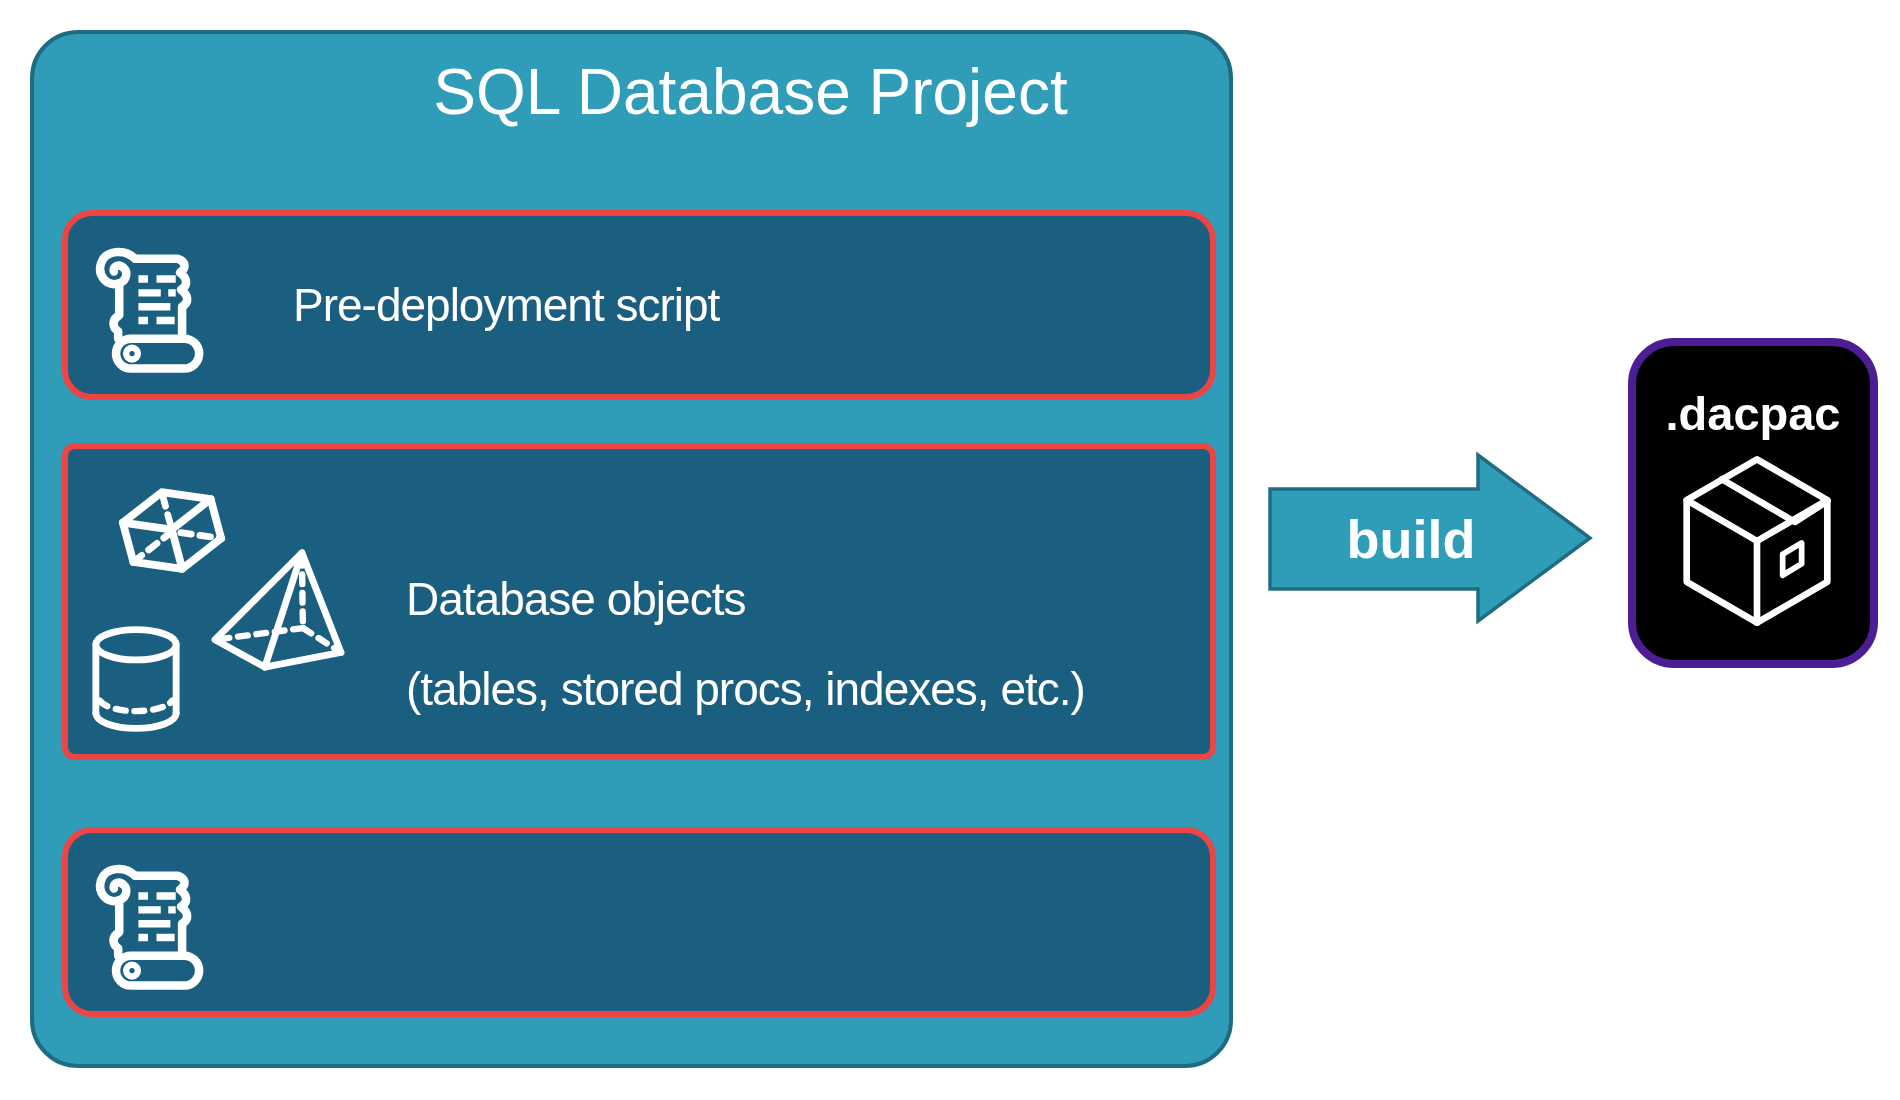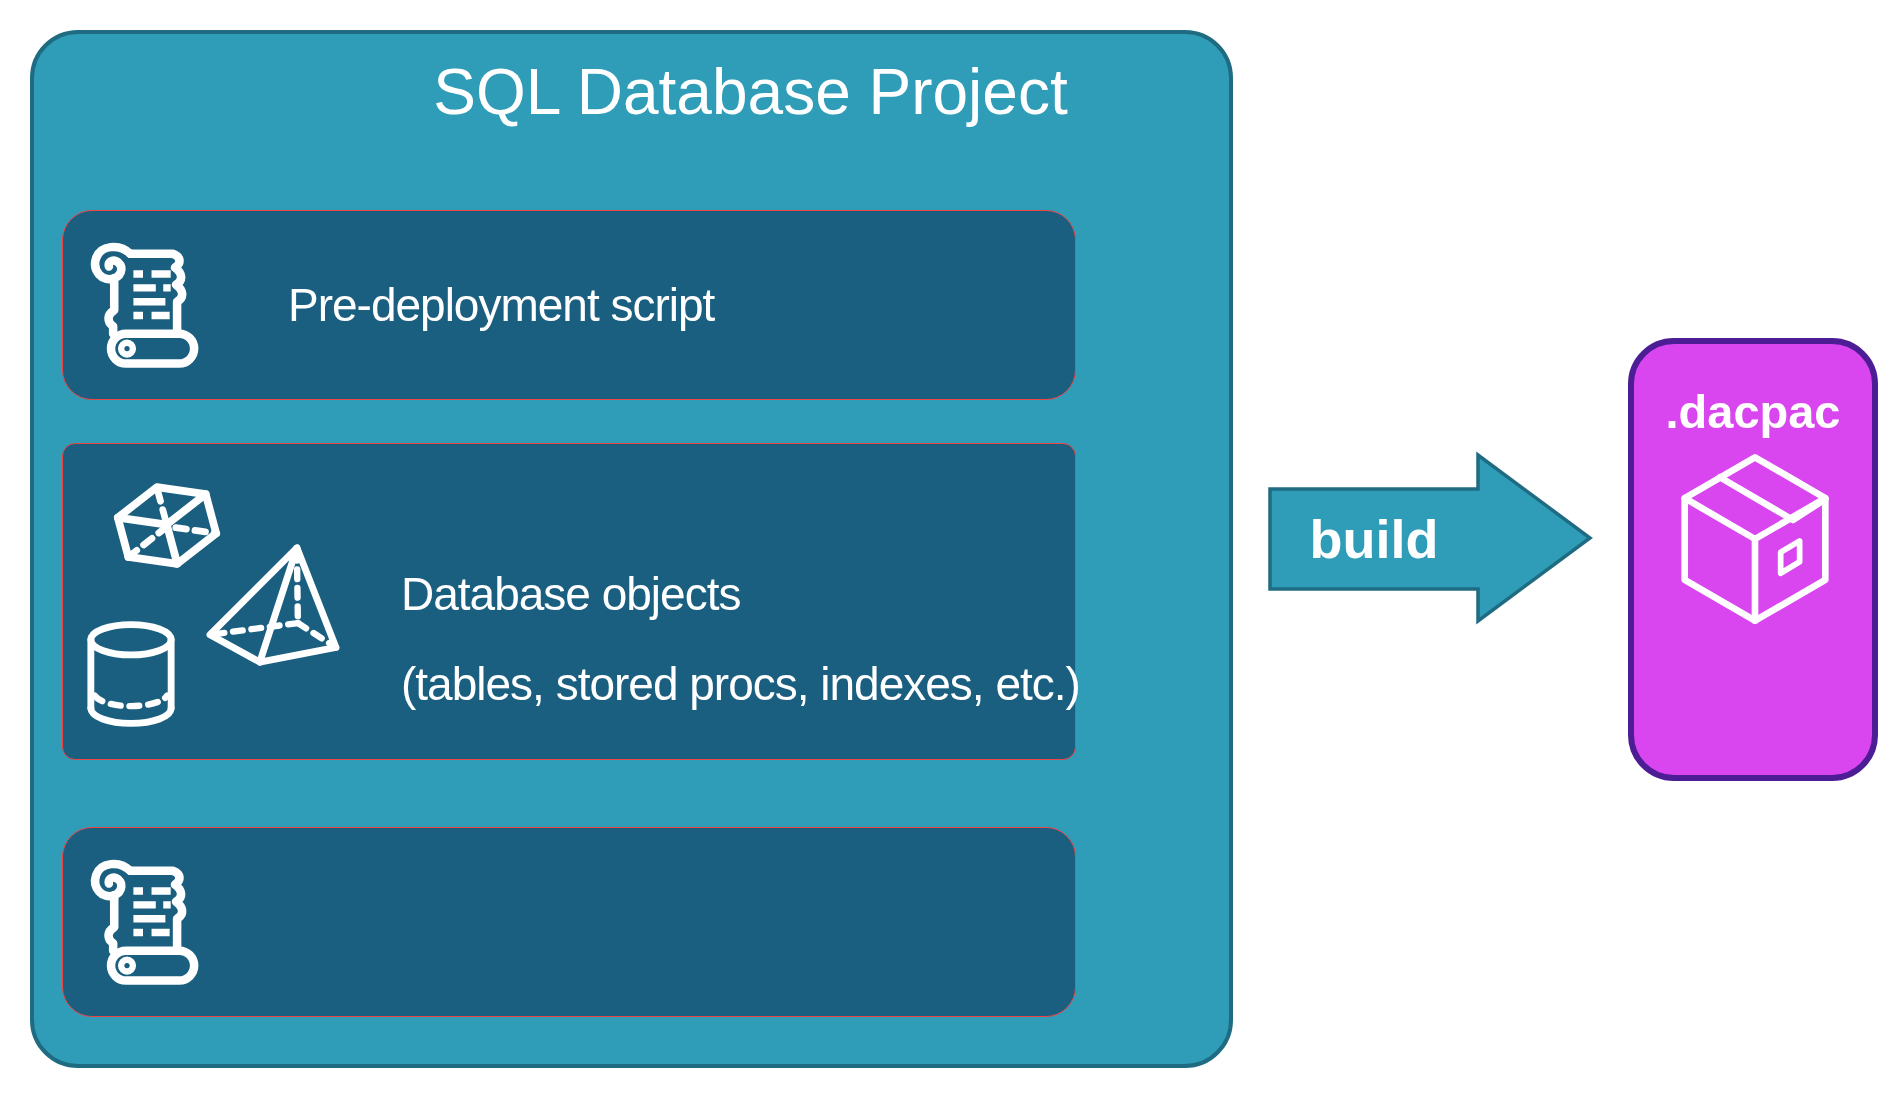--- a/index.html
+++ b/index.html
@@ -9,47 +9,47 @@
   }
   .outer-box{
     position:absolute;left:30px;top:30px;width:1203px;height:1038px;
     background:#2F9CB8;border:4px solid #1F6C82;border-radius:48px;box-sizing:border-box;
   }
   .project-title{
     position:absolute;left:30px;top:56px;width:1441px;text-align:center;
     font-size:64px;line-height:72px;font-weight:400;color:#ffffff;letter-spacing:0px;
   }
   .panel{
-    position:absolute;left:62px;width:1014px;background:#1A5F80;
-    border:1px solid #ef4444;border-radius:30px;box-sizing:border-box;
+    position:absolute;left:62px;width:1154px;background:#1A5F80;
+    border:6px solid #ef4444;border-radius:30px;box-sizing:border-box;
   }
   .panel-1{top:210px;height:190px;}
   .panel-2{top:443px;height:317px;border-radius:13px;}
   .panel-3{top:827px;height:190px;}
   .panel-label{
     position:absolute;left:225px;top:0;height:100%;display:flex;align-items:center;
     font-size:46px;letter-spacing:-1px;color:#ffffff;white-space:nowrap;
   }
   .panel-label-2{
     position:absolute;left:338px;top:105px;font-size:46px;letter-spacing:-1px;
     line-height:90px;color:#ffffff;white-space:nowrap;
   }
   .scroll-icon-wrap{position:absolute;left:24px;top:30px;width:112px;height:130px;}
   .cube-icon-wrap{position:absolute;left:45px;top:32px;width:118px;height:99px;transform:rotate(-15deg);}
   .pyramid-icon-wrap{position:absolute;left:141px;top:97px;width:137px;height:125px;}
   .cylinder-icon-wrap{position:absolute;left:21px;top:177px;width:94px;height:106px;}
   .build-arrow-wrap{position:absolute;left:1268px;top:452px;width:326px;height:172px;}
   .build-label{
     position:absolute;left:1270px;top:489px;width:208px;height:100px;
     display:flex;align-items:center;justify-content:center;
-    font-size:54px;font-weight:bold;color:#ffffff;
+    font-size:54px;font-weight:bold;color:#ffffff;padding-left:37px;
   }
   .dacpac-box{
-    position:absolute;left:1628px;top:338px;width:250px;height:443px;
-    background:#d946ef;border:6px solid #4c1d95;border-radius:46px;box-sizing:border-box;
+    position:absolute;left:1628px;top:338px;width:250px;height:330px;
+    background:#000000;border:8px solid #4c1d95;border-radius:46px;box-sizing:border-box;
   }
   .dacpac-label{
     position:absolute;left:0;top:40px;width:100%;text-align:center;
     font-size:47px;font-weight:bold;color:#ffffff;
   }
   .package-icon-wrap{position:absolute;left:26px;top:100px;width:190px;height:190px;}
   svg{display:block;overflow:visible;}
 </style>
 </head>
 <body>

